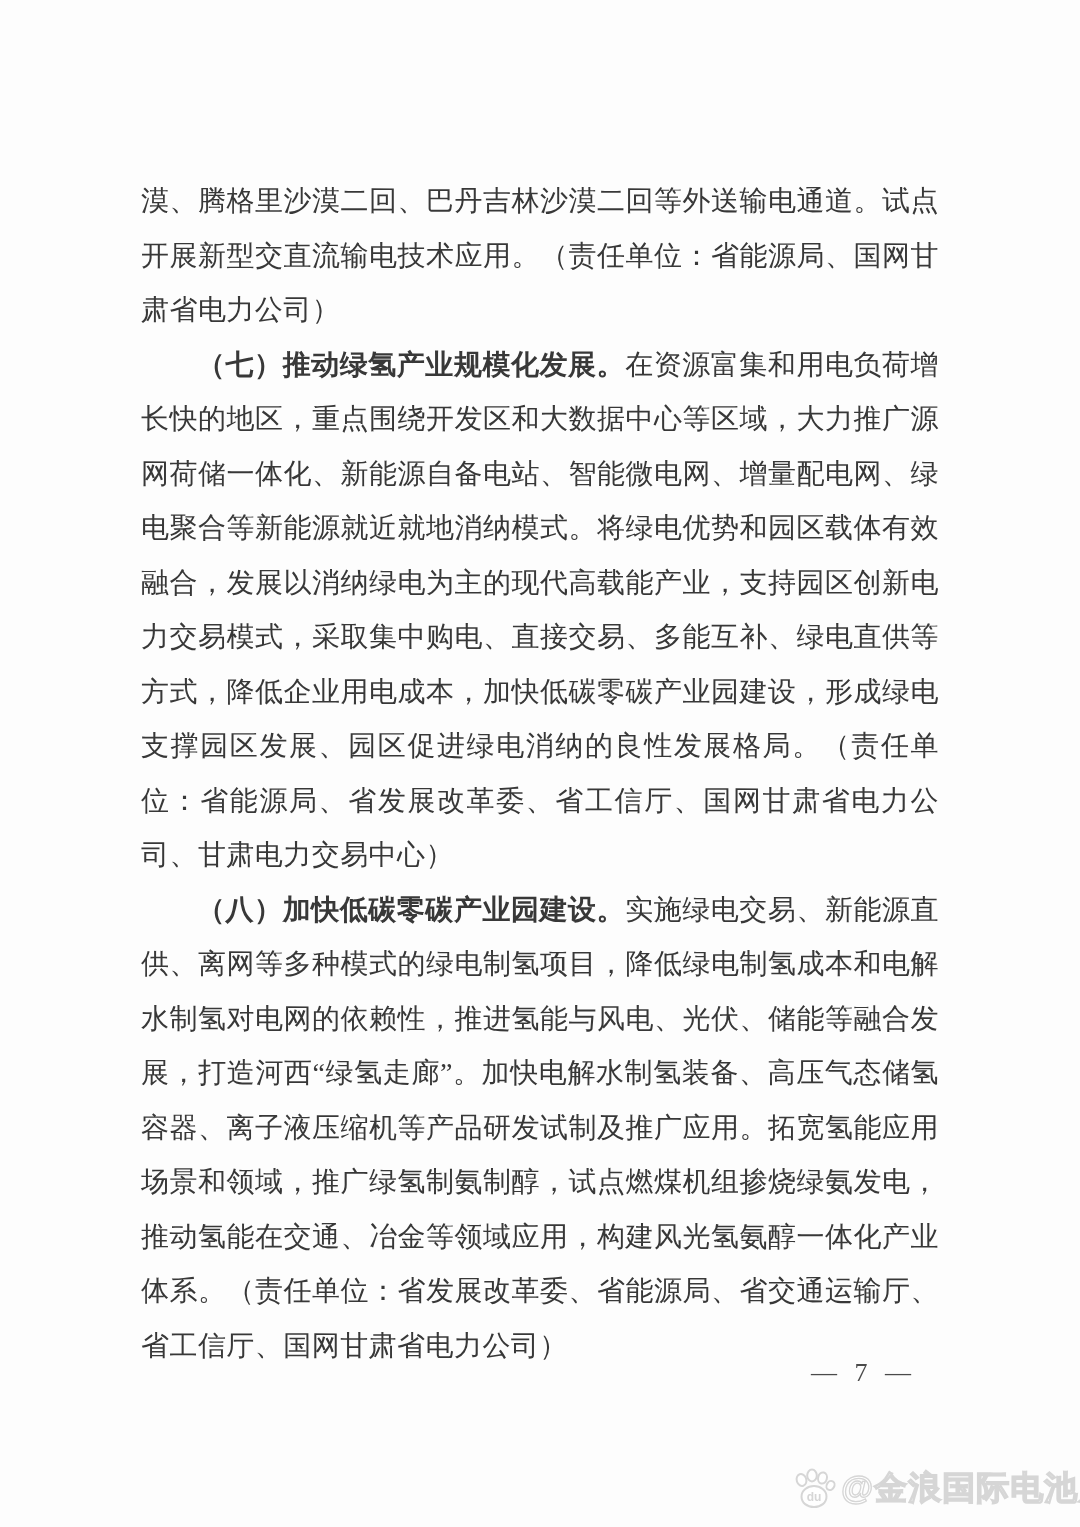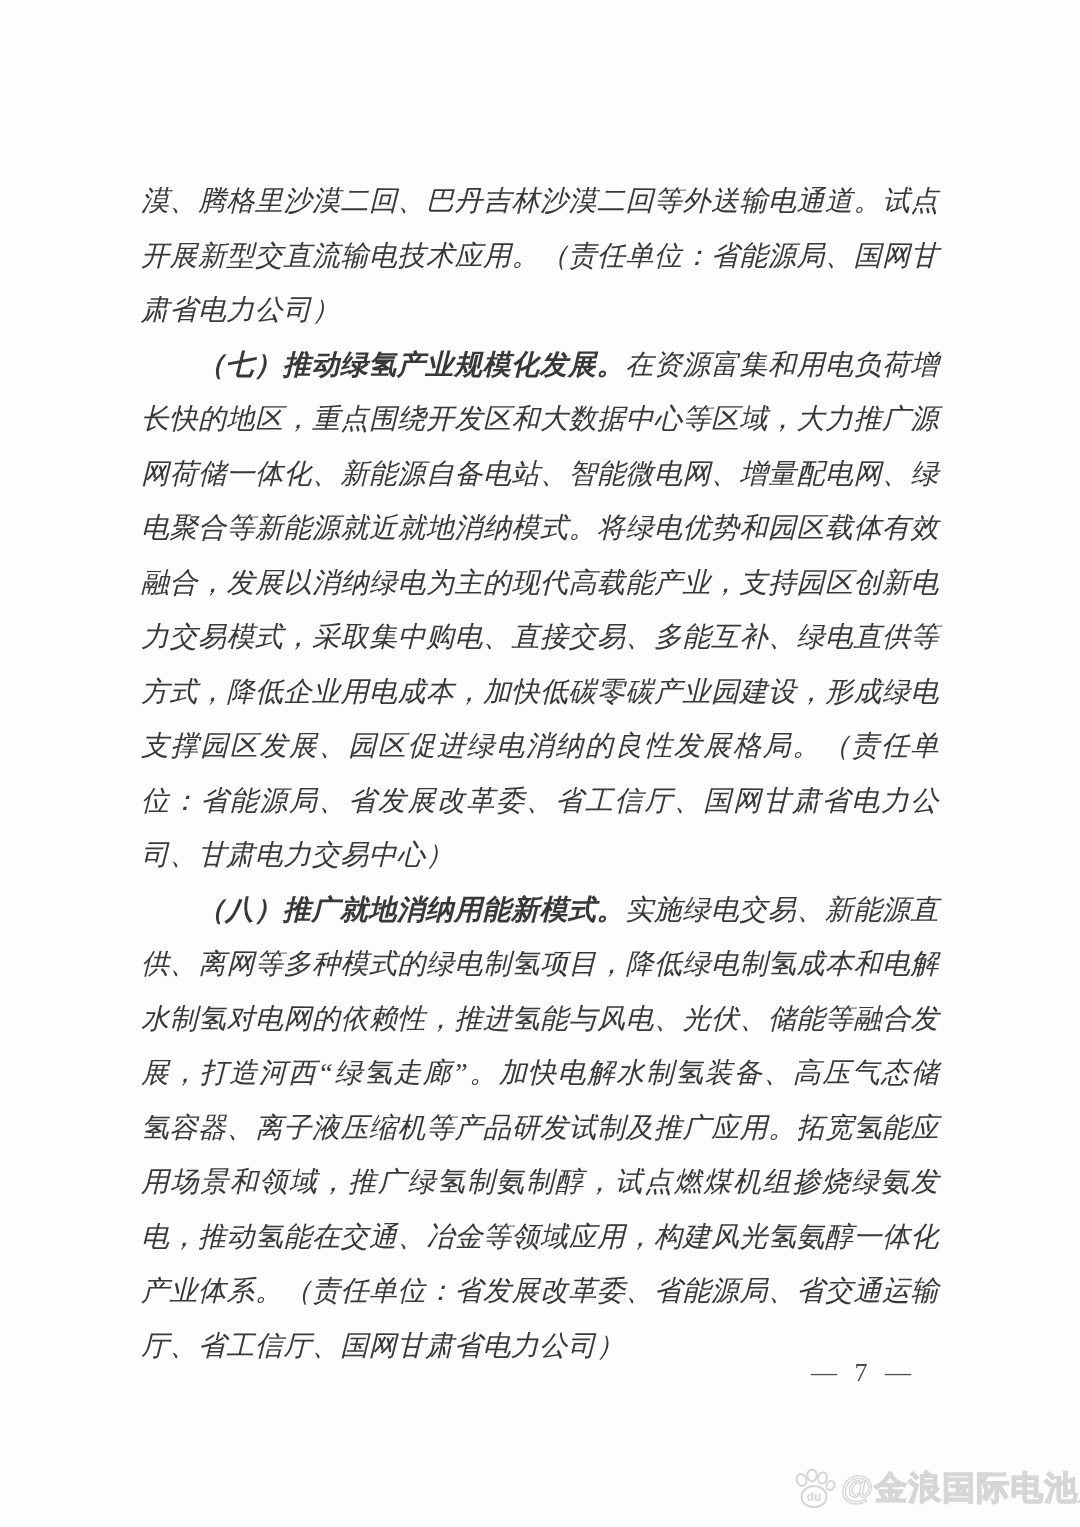--- a/index.html
+++ b/index.html
@@ -23,21 +23,20 @@
     position: absolute;
     left: 141px;
     top: 174px;
     width: 798px;
     font-size: 28px;
     line-height: 54.5px;
     letter-spacing: 0.45px;
     color: #383838;
     text-align: justify;
     text-justify: inter-ideograph;
-    font-style: italic;
   }
   .para {
     margin: 0;
     padding: 0;
     text-align-last: left;
   }
   .para.indent {
     text-indent: 2em;
   }
   .lead {
@@ -92,21 +91,21 @@
 </head>
 <body>
 
 <div class="page">
 
   <main class="doc-body">
     <p class="para"><span>漠、腾格里沙漠二回、巴丹吉林沙漠二回等外送输电通道。试点开展新型交直流输电技术应用。（责任单位：省能源局、国网甘肃省电力公司）</span></p>
 
     <p class="para indent"><strong class="lead">（七）推动绿氢产业规模化发展。</strong><span>在资源富集和用电负荷增长快的地区，重点围绕开发区和大数据中心等区域，大力推广源网荷储一体化、新能源自备电站、智能微电网、增量配电网、绿电聚合等新能源就近就地消纳模式。将绿电优势和园区载体有效融合，发展以消纳绿电为主的现代高载能产业，支持园区创新电力交易模式，采取集中购电、直接交易、多能互补、绿电直供等方式，降低企业用电成本，加快低碳零碳产业园建设，形成绿电支撑园区发展、园区促进绿电消纳的良性发展格局。（责任单位：省能源局、省发展改革委、省工信厅、国网甘肃省电力公司、甘肃电力交易中心）</span></p>
 
-    <p class="para indent"><strong class="lead">（八）推广就地消纳用能新模式。</strong><span>实施绿电交易、新能源直供、离网等多种模式的绿电制氢项目，降低绿电制氢成本和电解水制氢对电网的依赖性，推进氢能与风电、光伏、储能等融合发展，打造河西“绿氢走廊”。加快电解水制氢装备、高压气态储氢容器、离子液压缩机等产品研发试制及推广应用。拓宽氢能应用场景和领域，推广绿氢制氨制醇，试点燃煤机组掺烧绿氨发电，推动氢能在交通、冶金等领域应用，构建风光氢氨醇一体化产业体系。（责任单位：省发展改革委、省能源局、省交通运输厅、省工信厅、国网甘肃省电力公司）</span></p>
+    <p class="para indent"><strong class="lead">（八）加快低碳零碳产业园建设。</strong><span>实施绿电交易、新能源直供、离网等多种模式的绿电制氢项目，降低绿电制氢成本和电解水制氢对电网的依赖性，推进氢能与风电、光伏、储能等融合发展，打造河西“绿氢走廊”。加快电解水制氢装备、高压气态储氢容器、离子液压缩机等产品研发试制及推广应用。拓宽氢能应用场景和领域，推广绿氢制氨制醇，试点燃煤机组掺烧绿氨发电，推动氢能在交通、冶金等领域应用，构建风光氢氨醇一体化产业体系。（责任单位：省发展改革委、省能源局、省交通运输厅、省工信厅、国网甘肃省电力公司）</span></p>
   </main>
 
   <div class="page-number">— 7 —</div>
 
   <div class="watermark">
     <svg class="paw" width="44" height="42" viewBox="0 0 44 42" xmlns="http://www.w3.org/2000/svg">
       <ellipse class="paw-shape" cx="9.5" cy="12" rx="4.8" ry="6" transform="rotate(-18 9.5 12)"></ellipse>
       <ellipse class="paw-shape" cx="20" cy="7.5" rx="4.8" ry="6"></ellipse>
       <ellipse class="paw-shape" cx="30.5" cy="10" rx="4.4" ry="5.6" transform="rotate(14 30.5 10)"></ellipse>
       <ellipse class="paw-shape" cx="38.5" cy="17.5" rx="3.8" ry="4.8" transform="rotate(28 38.5 17.5)"></ellipse>

